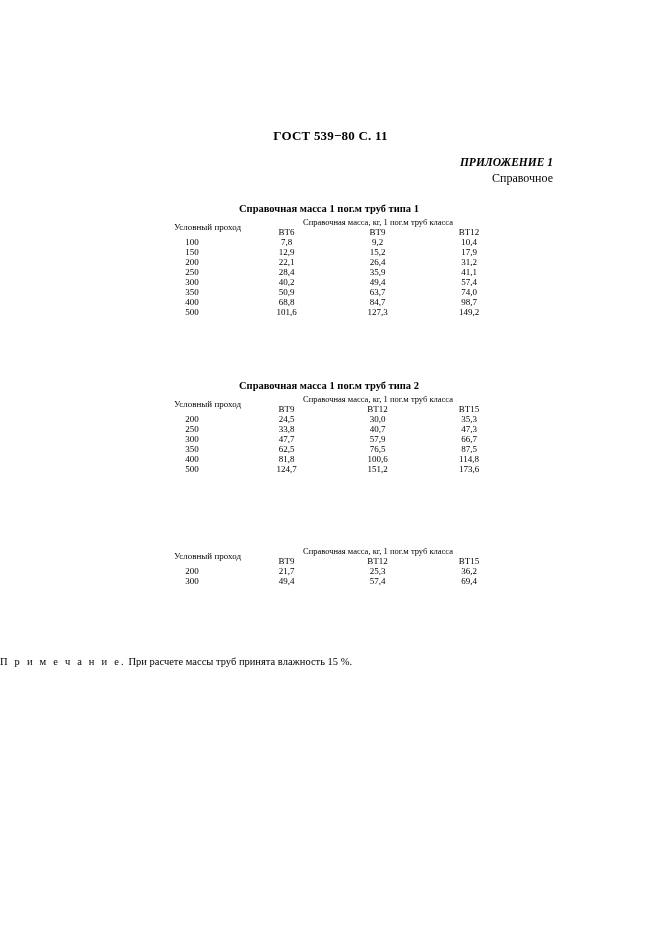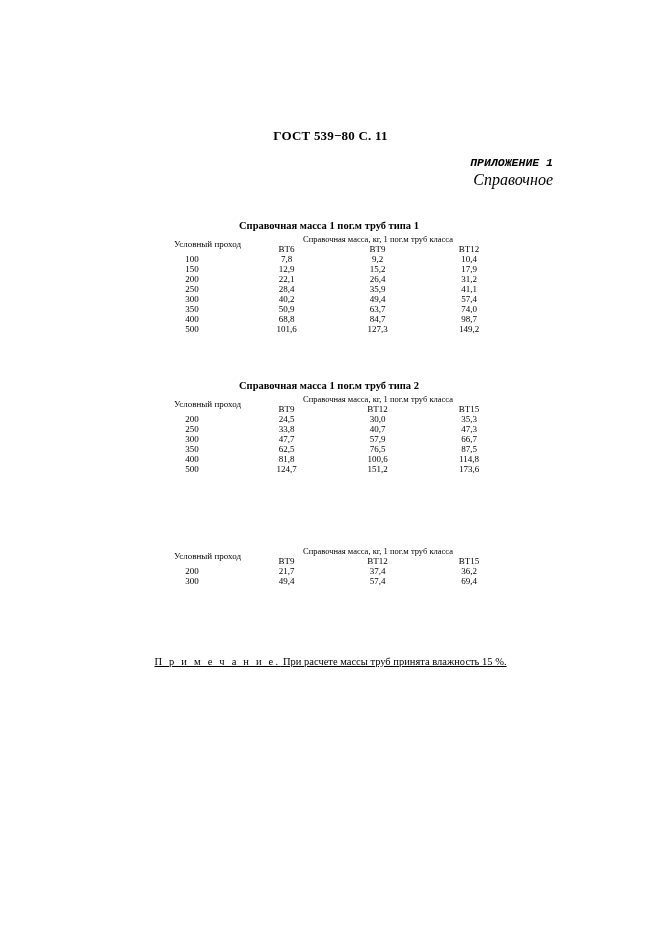--- a/index.html
+++ b/index.html
@@ -32,28 +32,26 @@
     letter-spacing: 0.2px;
   }
   .appendix {
     position: absolute;
     top: 156px;
     right: 122px;
     font-size: 11.5px;
     font-style: italic;
     font-weight: bold;
     text-align: right;
-    font-family: Liberation Mono, monospace;
   }
   .appendix-sub {
     position: absolute;
     top: 171px;
     right: 122px;
-    font-size: 16px;
-    font-style: italic;
+    font-size: 12px;
     text-align: right;
   }
 
   .table-block {
     position: absolute;
     left: 143px;
     width: 372px;
   }
   .tbl-title {
     font-size: 10.5px;
@@ -104,40 +102,39 @@
     font-size: 9px;
     padding: 0.6px 2px;
   }
   .pad-top-row td { padding-top: 3px; }
   .pad-bot-row td { padding-bottom: 3px; }
 
   .note {
     position: absolute;
     left: 0;
     width: 661px;
-    text-align: center;
+    text-align: left;
     font-size: 10.5px;
-    text-decoration: underline;
   }
   .sp { letter-spacing: 2.2px; }
 </style>
 </head>
 <body>
 
 <div class="page">
 
   <div class="header-line">
     <span>ГОСТ 539−80</span>
     <span>С. 11</span>
   </div>
 
   <div class="appendix">ПРИЛОЖЕНИЕ 1</div>
   <div class="appendix-sub">Справочное</div>
 
-  <div class="table-block" style="top: 220px;">
+  <div class="table-block" style="top: 203px;">
     <div class="tbl-title">Справочная масса 1 пог.м труб типа 1</div>
     <table class="gost">
       <colgroup>
         <col style="width:98px">
         <col style="width:91px">
         <col style="width:91px">
         <col style="width:92px">
       </colgroup>
       <tbody>
           <tr>
@@ -274,21 +271,21 @@
         <td colspan="3" class="hdr-group b-top b-bot-thin">Справочная масса, кг, 1 пог.м труб класса</td>
       </tr>
       <tr>
         <td class="hdr-class b-bot">ВТ9</td>
         <td class="hdr-class b-bot">ВТ12</td>
         <td class="hdr-class b-bot">ВТ15</td>
       </tr>
       <tr class="pad-top-row">
         <td class="cell-first b-right">200</td>
         <td class="cell-num">21,7</td>
-        <td class="cell-num">37,4</td>
+        <td class="cell-num">25,3</td>
         <td class="cell-num">36,2</td>
       </tr>
       <tr class="pad-bot-row">
         <td class="cell-first b-right b-bot">300</td>
         <td class="cell-num b-bot">49,4</td>
         <td class="cell-num b-bot">57,4</td>
         <td class="cell-num b-bot">69,4</td>
       </tr>
     </tbody>
       </table>

